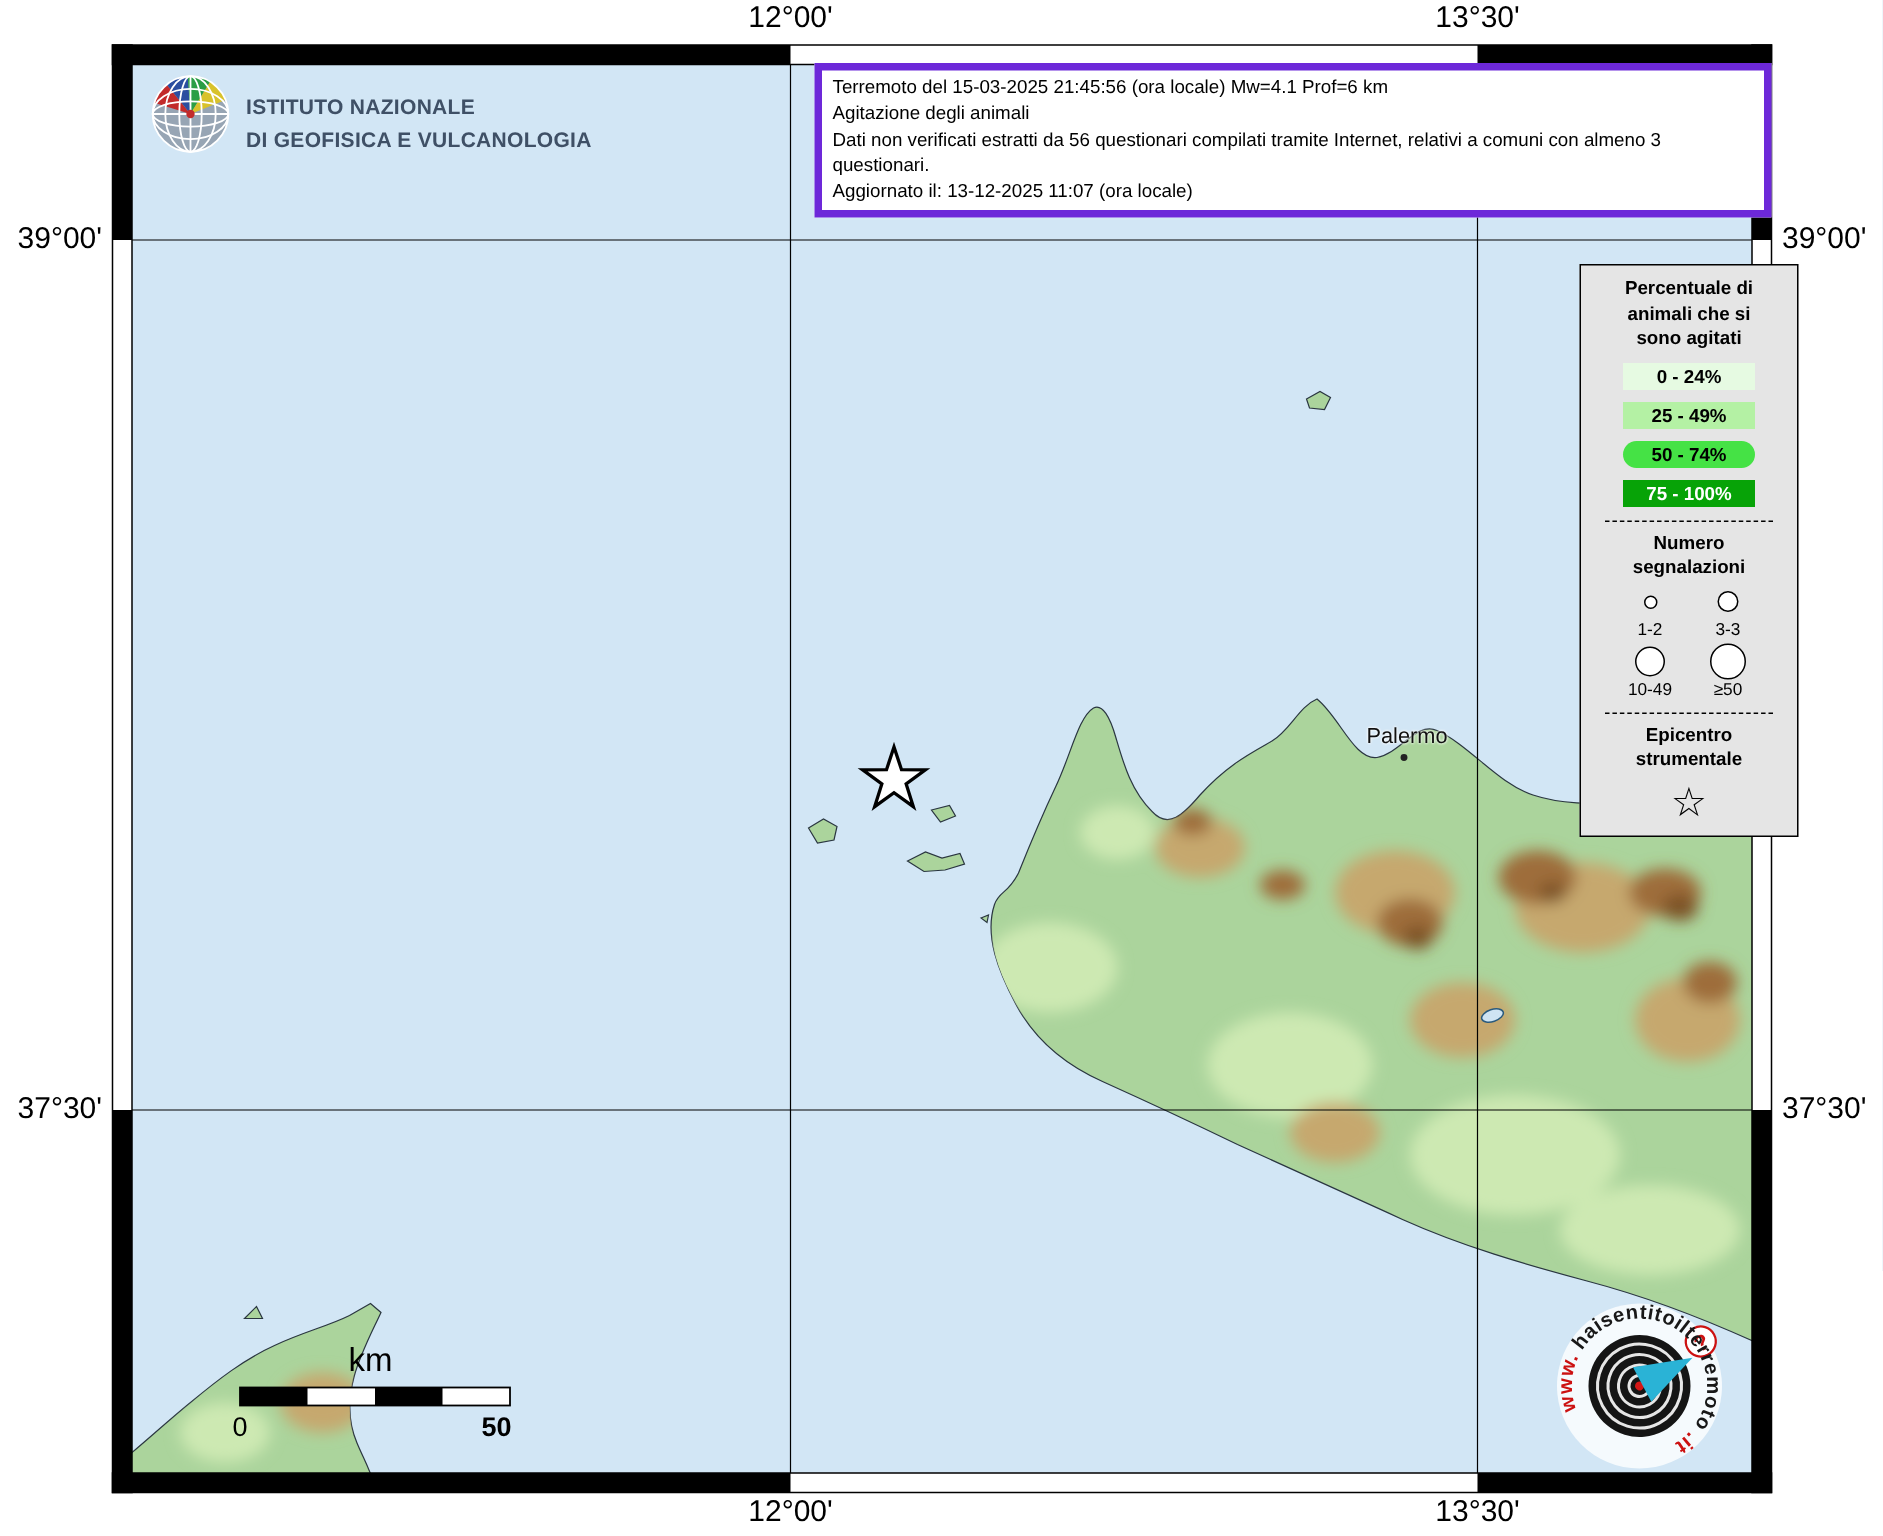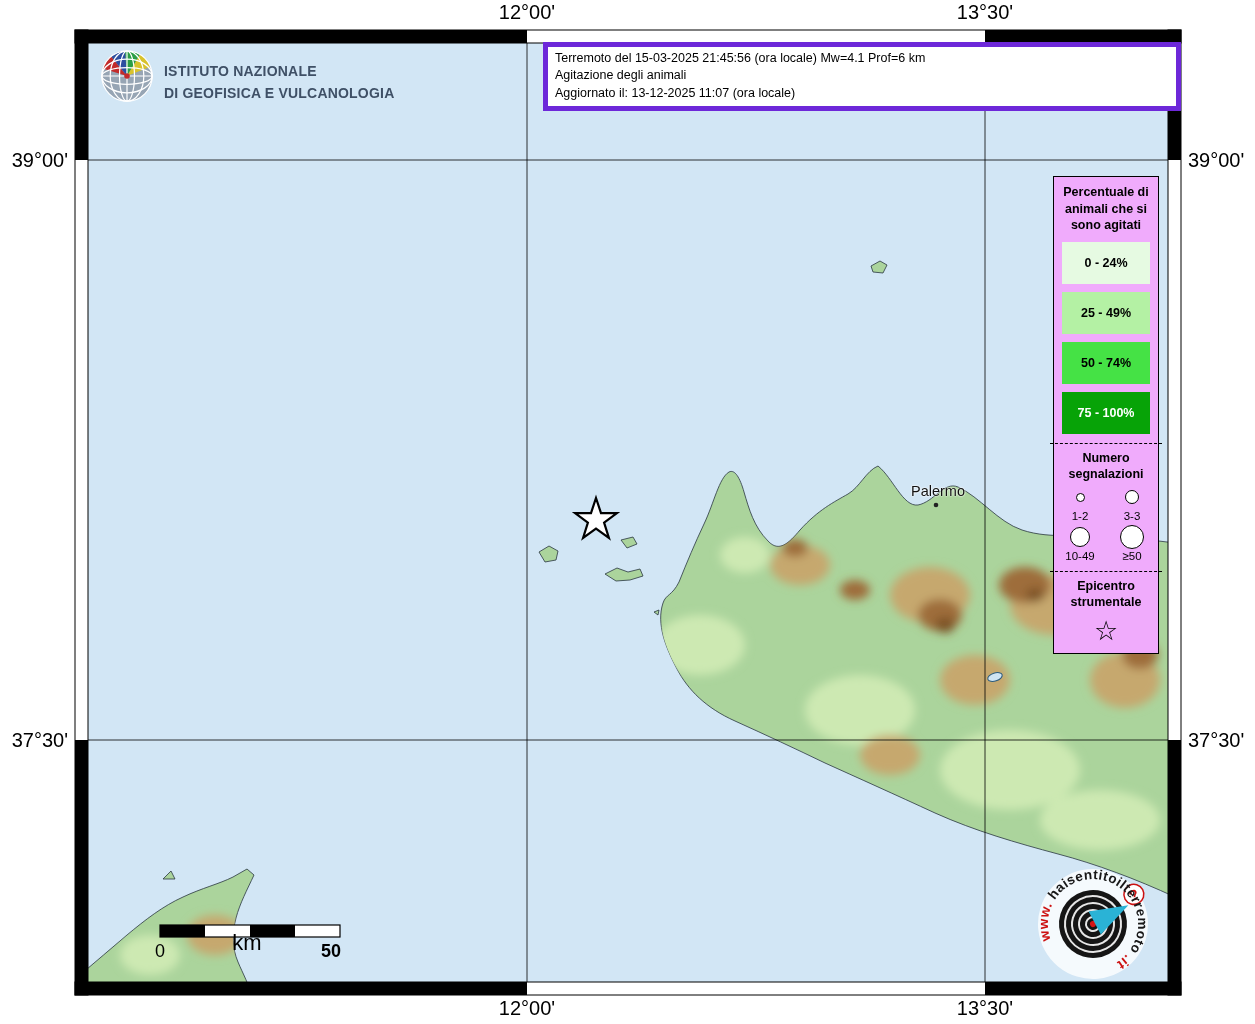--- a/index.html
+++ b/index.html
@@ -7,38 +7,38 @@
   .canvas{position:relative;width:1255px;height:1024px;background:#fff;overflow:hidden;color:#000;}
   svg.map-svg{position:absolute;left:0;top:0;display:block;}
   .coord{position:absolute;font-size:20px;white-space:nowrap;}
   .coord.cx{transform:translateX(-50%);}
   .coord.cy{top:auto;transform:translateY(-50%);}
   .coord.left{left:0;width:68px;text-align:right;}
   .coord.right{left:1188px;}
   .info-box{position:absolute;left:543px;top:42px;width:614px;background:#fff;border:5px solid #6d28d9;padding:3px 7px 4px;font-size:12.5px;line-height:1.38;}
   .ingv{position:absolute;left:99px;top:48px;display:flex;align-items:center;gap:9px;}
   .ingv-text{font-size:14px;font-weight:bold;color:#3f5066;line-height:1.6;letter-spacing:.2px;margin-top:12px;}
-  .legend{position:absolute;left:1053px;top:176px;width:104px;background:#f0abfc;border:1.5px solid #000;padding:5px 0 6px;}
+  .legend{position:absolute;left:1053px;top:176px;width:104px;background:#e5e5e5;border:1.5px solid #000;padding:5px 20px 6px;}
   .legend-title{font-size:12.5px;font-weight:bold;text-align:center;line-height:1.32;margin:2px 0 3px;}
-  .swatch{width:88px;height:42px;margin:8px auto 0;display:flex;align-items:center;justify-content:center;font-size:12.5px;font-weight:bold;}
+  .swatch{width:88px;height:18px;margin:8px auto 0;display:flex;align-items:center;justify-content:center;font-size:12.5px;font-weight:bold;}
   .swatch.dark{color:#fff;}
   .legend-sep{border-top:1px dashed #000;margin:9px -4px 6px;}
   .count-grid{display:grid;grid-template-columns:1fr 1fr;row-gap:4px;margin-top:2px;}
   .count-item{display:flex;flex-direction:column;align-items:center;}
   .circ-box{height:23px;display:flex;align-items:center;justify-content:center;}
   .circ{display:block;border:1.5px solid #000;border-radius:50%;background:#fff;}
   .c1{width:7px;height:7px;}
   .c2{width:12px;height:12px;}
   .c3{width:18px;height:18px;}
   .c4{width:22px;height:22px;}
   .count-label{font-size:11.5px;margin-top:1px;}
   .epi-star{text-align:center;font-size:27px;line-height:1;margin:7px 0 2px;}
   .city-label{position:absolute;left:938px;top:483px;font-size:14.5px;color:#111;transform:translateX(-50%);text-shadow:0 0 2px #fff,0 0 2px #fff;}
   .scale-label{position:absolute;transform:translateX(-50%);}
-  .scale-label.km{left:247px;top:930px;font-size:22px;}
+  .scale-label.km{left:247px;top:894px;font-size:22px;}
   .scale-label.n0{left:160px;top:941px;font-size:18px;}
   .scale-label.n50{left:331px;top:941px;font-size:18px;font-weight:bold;}
 </style>
 </head>
 <body>
 
 <div class="canvas">
 
   <svg class="map-svg" width="1255" height="1024" viewBox="0 0 1255 1024">
     <defs>
@@ -190,32 +190,33 @@
     </svg>
     <div class="ingv-text">
       <div>ISTITUTO NAZIONALE</div>
       <div>DI GEOFISICA E VULCANOLOGIA</div>
     </div>
   </div>
 
   <div class="info-box">
     <div>Terremoto del 15-03-2025 21:45:56 (ora locale) Mw=4.1 Prof=6 km</div>
     <div>Agitazione degli animali</div>
+    <div>Dati non verificati estratti da 56 questionari compilati tramite Internet, relativi a comuni con almeno 3 questionari.</div>
     <div>Aggiornato il: 13-12-2025 11:07 (ora locale)</div>
   </div>
 
   <div class="legend">
     <div class="legend-title">Percentuale di animali che si sono agitati</div>
     <div class="swatch" style="background-color: rgb(230, 250, 226);">
       <span>0 - 24%</span>
     </div>
     <div class="swatch" style="background-color: rgb(180, 241, 164);">
       <span>25 - 49%</span>
     </div>
-    <div class="swatch" style="background-color: rgb(69, 226, 69);">
+    <div class="swatch" style="background-color: rgb(69, 226, 69); border-radius: 11px;">
       <span>50 - 74%</span>
     </div>
     <div class="swatch dark" style="background-color: rgb(7, 163, 7);">
       <span>75 - 100%</span>
     </div>
     <div class="legend-sep"></div>
     <div class="legend-title">Numero segnalazioni</div>
     <div class="count-grid">
       <div class="count-item">
         <span class="circ-box">

